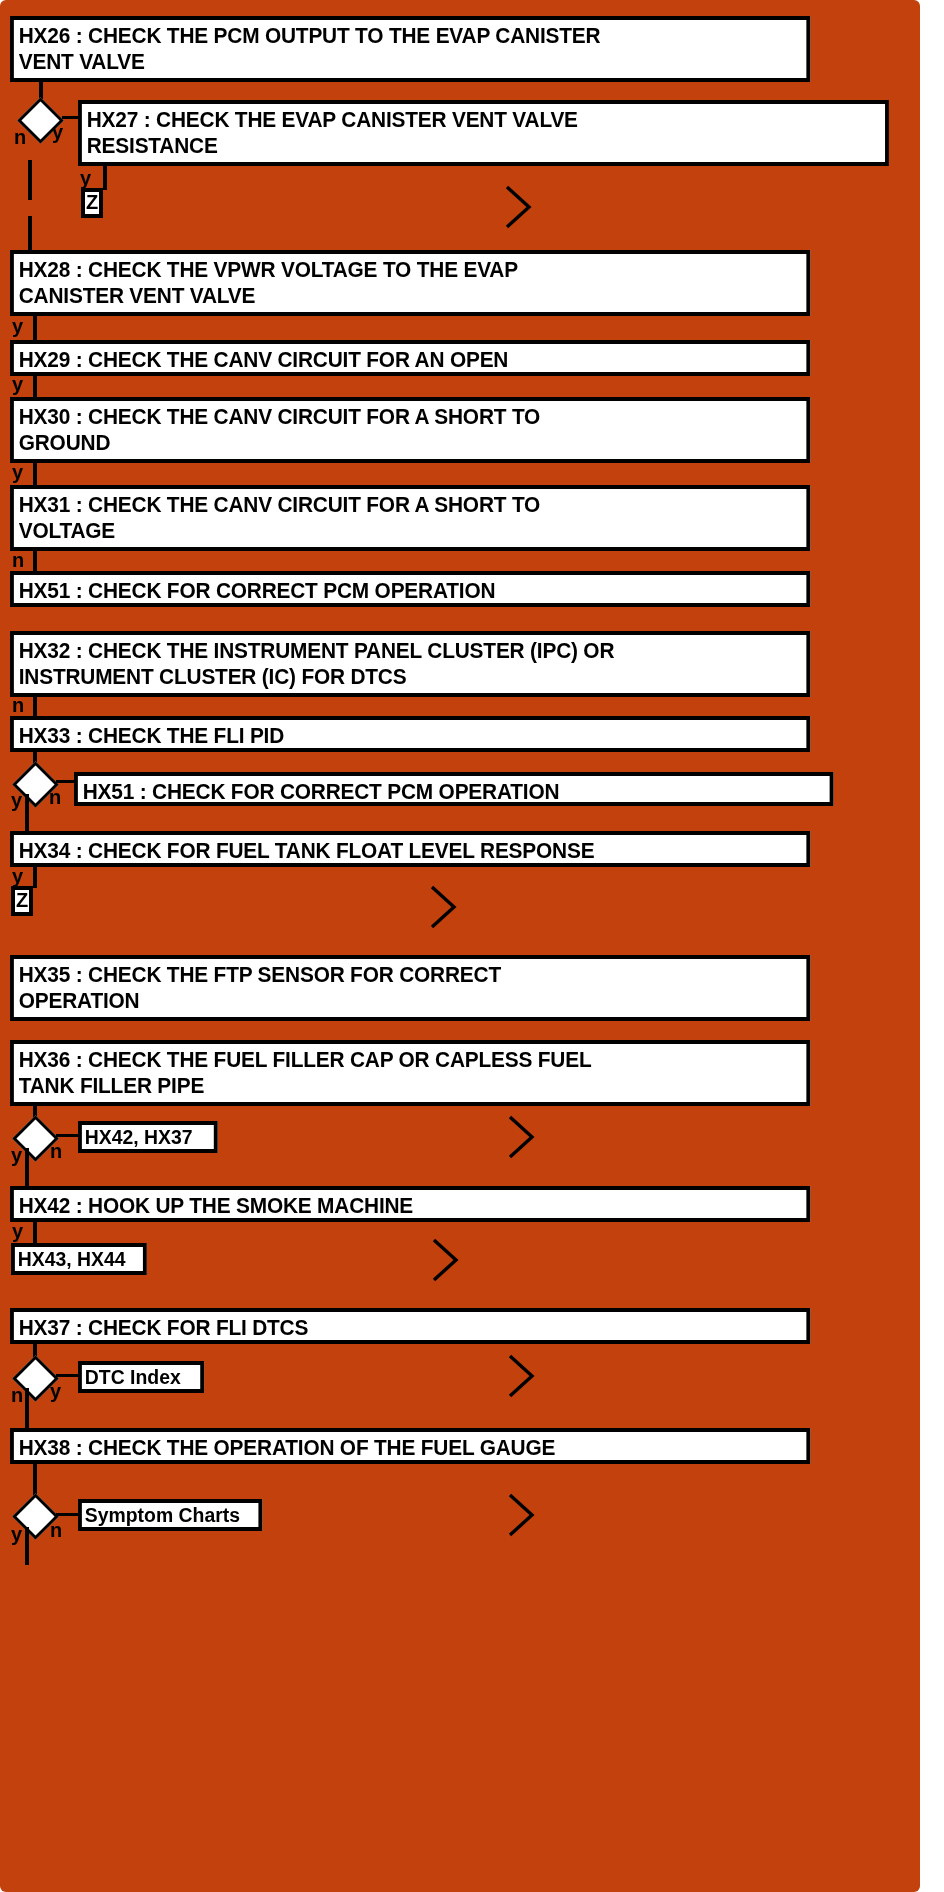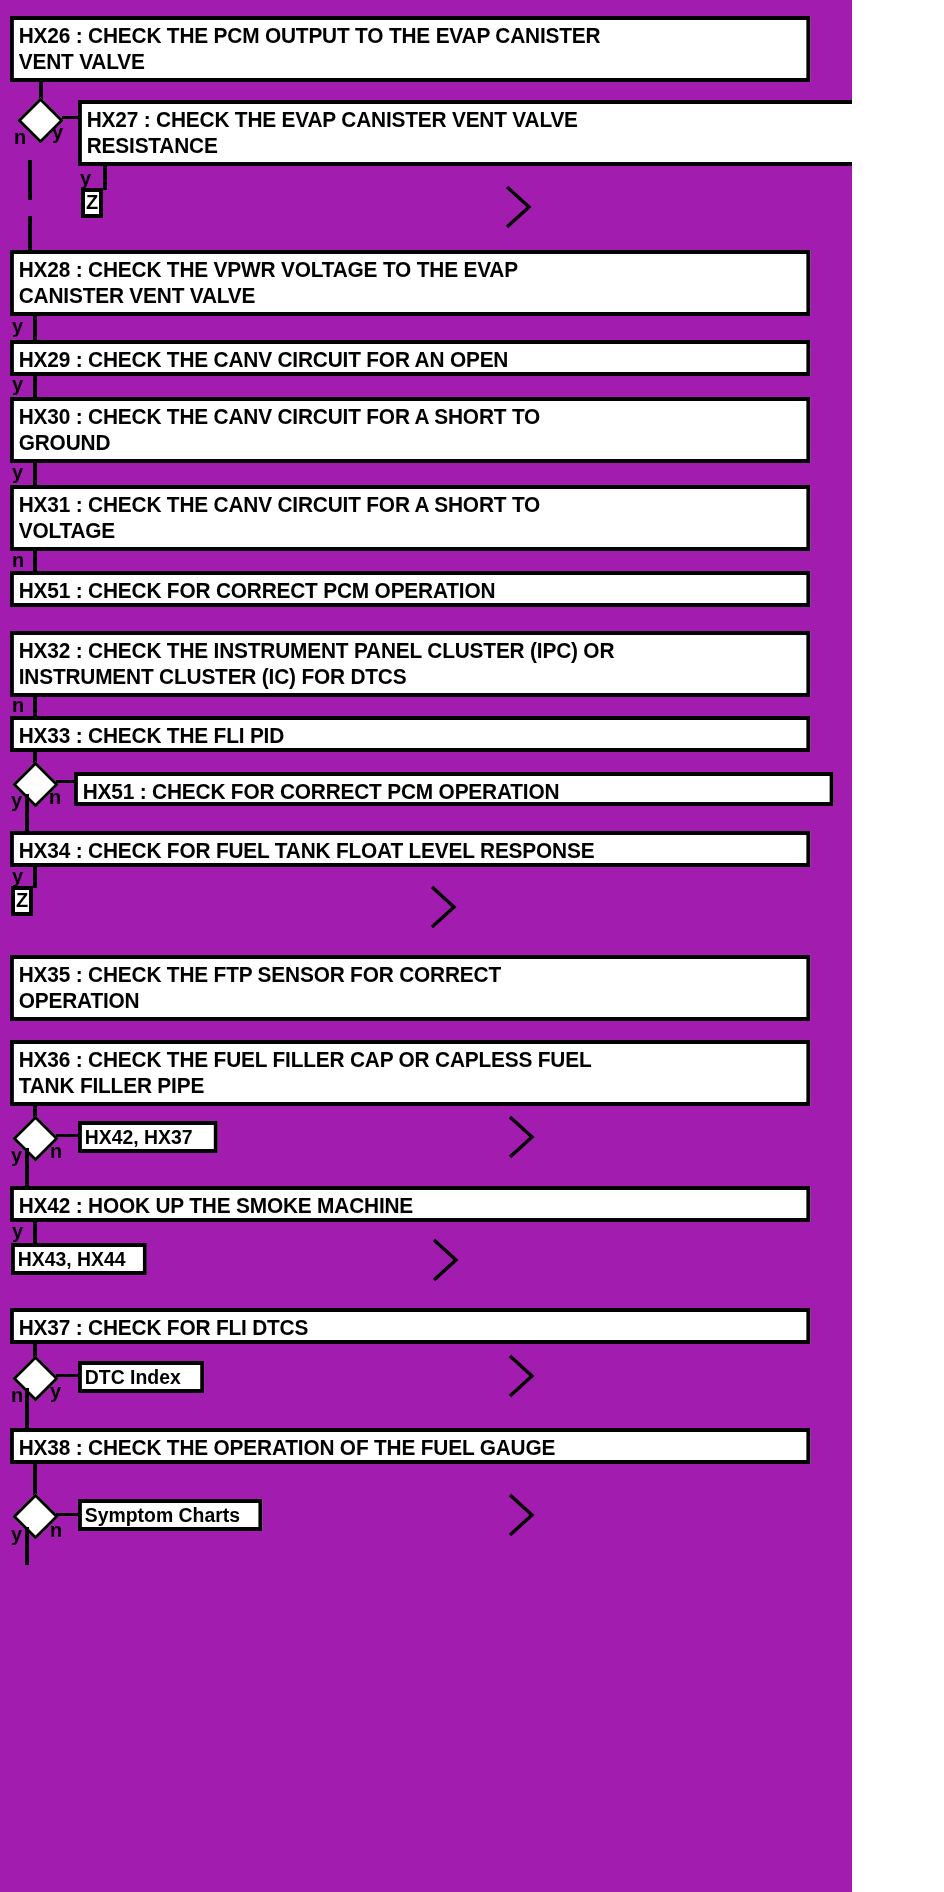--- a/index.html
+++ b/index.html
@@ -2,24 +2,25 @@
 <html><head>
 <meta charset="utf-8">
 <style>
   html,body{margin:0;padding:0;background:#ffffff;}
   body{
     font-family:"Liberation Sans", sans-serif;
     -webkit-font-smoothing:none;
   }
   #canvas{
     position:relative;
-    width:852px;
+    width:920px;
     height:1892px;
-    background:#a21caf;
+    background:#c2410c;
     overflow:hidden;
+    border-radius:6px;
   }
   
   .pbox{
     position:absolute;
     box-sizing:border-box;
     border:4px solid #000000;
     background:#ffffff;
     color:#000000;
     font-weight:bold;
     font-size:21.5px;

